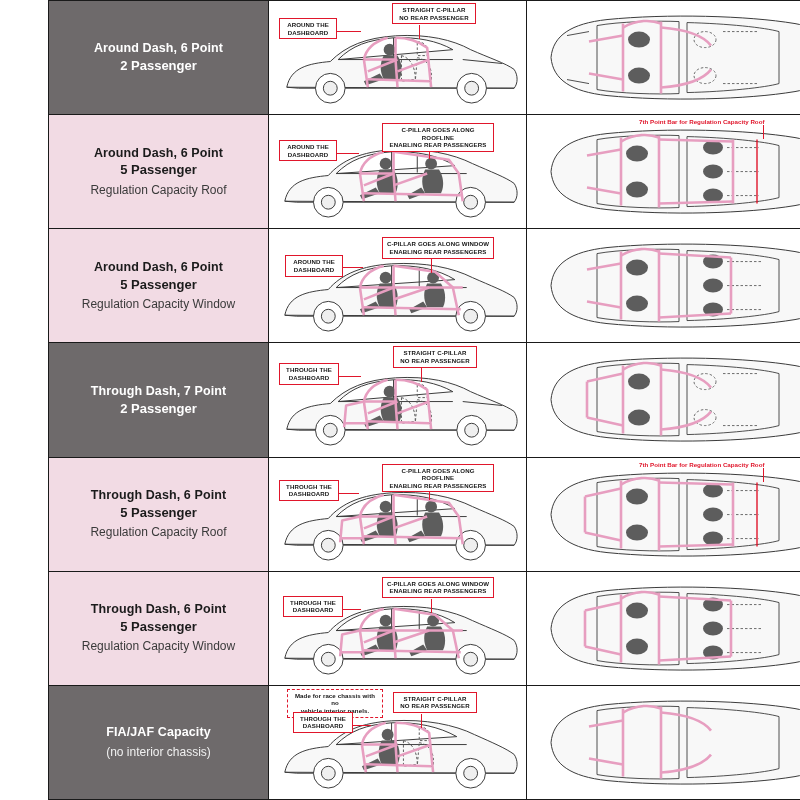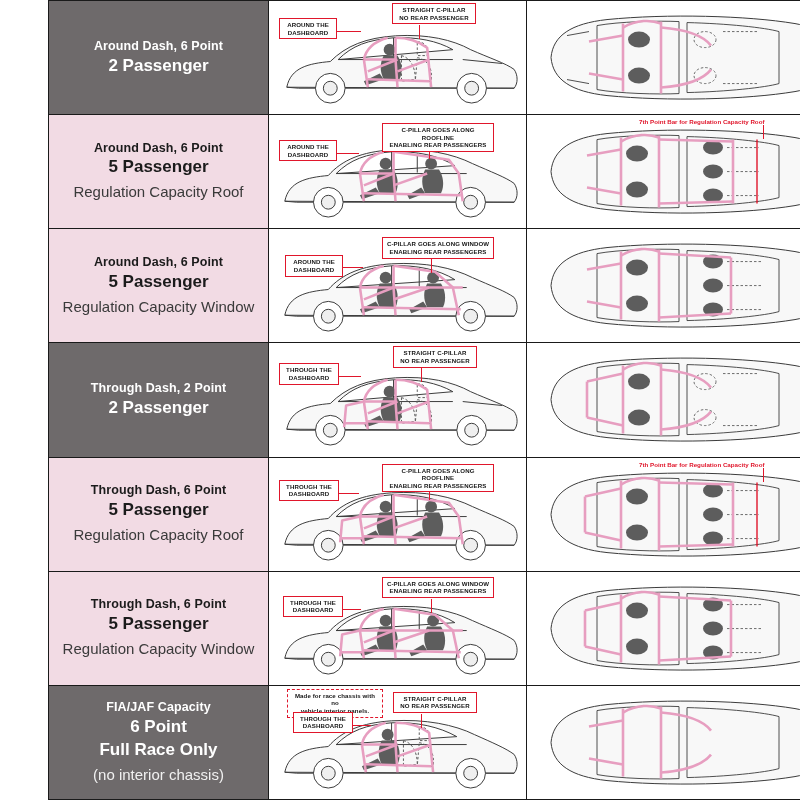--- a/index.html
+++ b/index.html
@@ -39,22 +39,22 @@
     text-align:center;
     padding:4px 6px;
   }
   .labelcell.dark { background:#6e6a6b; }
   .labelcell.pink { background:#f2dbe4; }
   .labelcell.dark .l1, .labelcell.dark .l2 { color:#ffffff; }
   .labelcell.dark .l3 { color:#f0f0f0; }
   .labelcell.pink .l1, .labelcell.pink .l2 { color:#1b1b1b; }
   .labelcell.pink .l3 { color:#3a3a3a; }
   .l1 { font-size:12.5px; font-weight:bold; line-height:1.35; letter-spacing:.1px; }
-  .l2 { font-size:17px; font-weight:bold; line-height:1.35; }
-  .l3 { font-size:15px; line-height:1.5; margin-top:2px; }
+  .l2 { font-size:13px; font-weight:bold; line-height:1.35; }
+  .l3 { font-size:12px; line-height:1.5; margin-top:2px; }
 
   
   .sidecell {
     flex:1 1 auto;
     position:relative;
     border-right:1px solid #1a1a1a;
     overflow:hidden;
   }
   .topcell {
     width:320px;
@@ -323,21 +323,21 @@
           <path d="M132,24 L204,28 M132,88 L204,84"></path>
           <path d="M204,28 L204,84"></path>
           <path d="M60,40 L94,34 M60,72 L94,78"></path>
         </g>
       </svg>
     </div>
   </div>
 
   <div class="row">
     <div class="labelcell dark">
-      <div class="l1">Through Dash, 2 Point</div>
+      <div class="l1">Through Dash, 7 Point</div>
       <div class="l2">2 Passenger</div>
     </div>
     <div class="sidecell">
       <svg viewBox="0 0 260 112" preserveAspectRatio="xMidYMid meet">
         <g fill="none" stroke="#3c3c3c" stroke-width="1">
           <path d="M18,86 C22,66 40,62 62,60 C78,44 98,36 128,34 C160,32 186,38 204,48 C222,56 240,62 248,68 C252,74 252,82 248,87 L30,87 Z" fill="#f8f8f8"></path>
           <path d="M70,58 C84,44 100,38 126,36 C150,35 170,39 186,48 Z" fill="#fff"></path>
           <path d="M126,36 L126,57"></path>
           <path d="M70,58 L186,58 M196,58 L236,62"></path>
           <path d="M18,86 L248,87"></path>
@@ -558,22 +558,20 @@
           <path d="M204,28 L204,84"></path>
           <path d="M58,38 L94,30 M58,74 L94,82 M58,38 L58,74"></path>
         </g>
       </svg>
     </div>
   </div>
 
   <div class="row">
     <div class="labelcell dark">
       <div class="l1">FIA/JAF Capacity</div>
-      <div class="l2" style="white-space:pre-line;">6 Point
-Full Race Only</div>
       <div class="l3">(no interior chassis)</div>
     </div>
     <div class="sidecell">
       <svg viewBox="0 0 260 112" preserveAspectRatio="xMidYMid meet">
         <g fill="none" stroke="#3c3c3c" stroke-width="1">
           <path d="M16,86 C20,66 38,62 60,60 C74,44 94,36 124,34 C158,32 188,38 208,48 C226,56 240,62 248,68 C252,74 252,82 248,87 L28,87 Z" fill="#f8f8f8"></path>
           <path d="M68,58 C82,44 98,38 124,36 C150,35 172,40 190,50 Z" fill="#fff"></path>
           <path d="M124,36 L124,57"></path>
           <path d="M68,58 L200,58"></path>
           <path d="M16,86 L248,87"></path>

